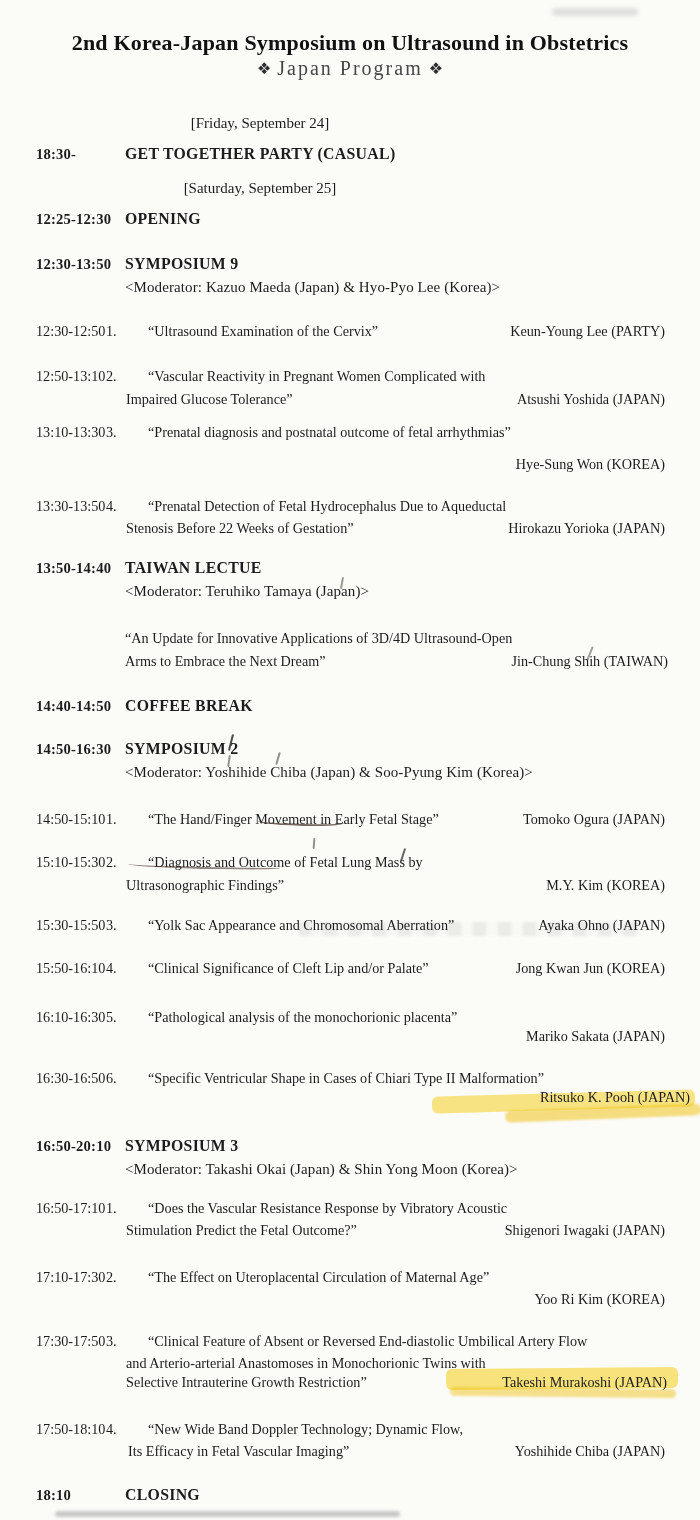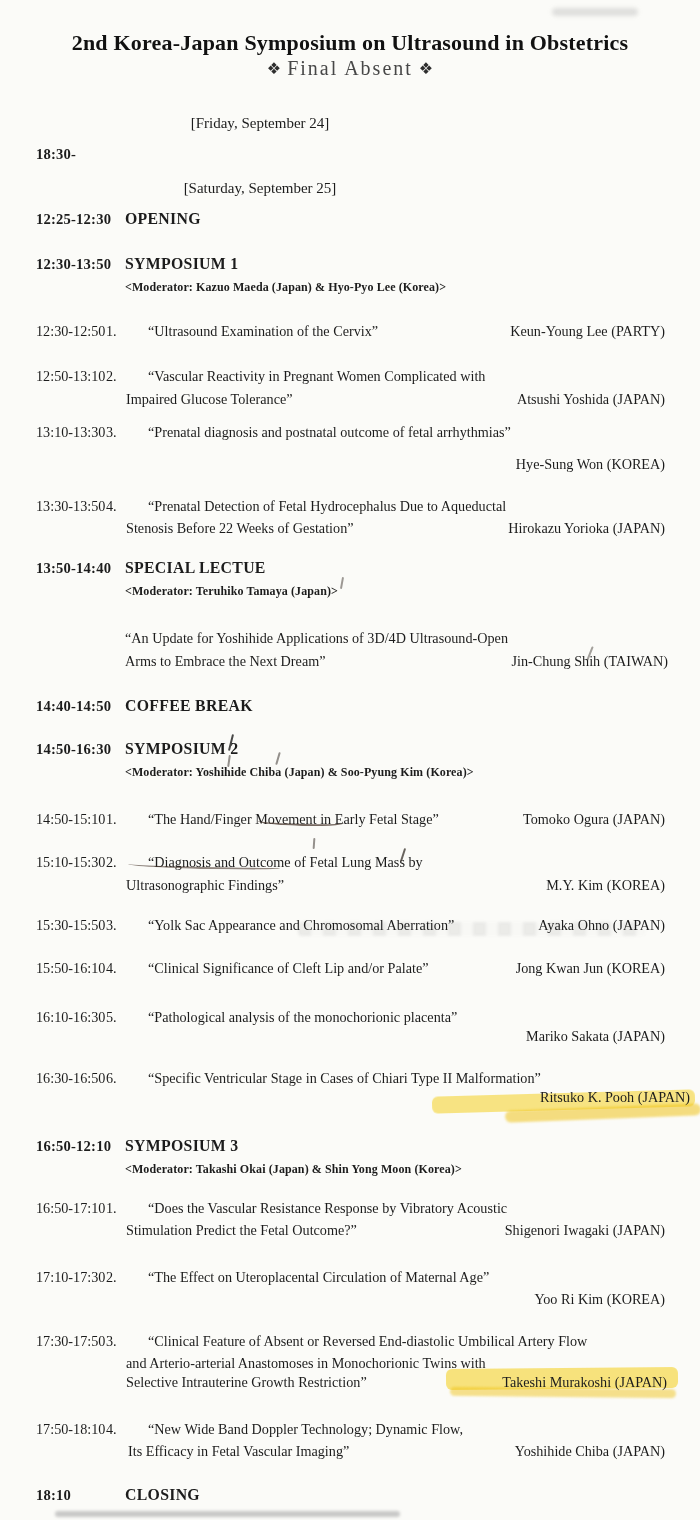--- a/index.html
+++ b/index.html
@@ -10,21 +10,21 @@
     color:#1c1c1c;
     overflow:hidden;
   }
   .page { position:absolute; inset:0; }
 
   
   .row { position:absolute; left:0; width:700px; height:21px; font-size:14.2px; line-height:20px; white-space:nowrap; z-index:2; }
   .time { position:absolute; left:36px; }
   .sect-time { position:absolute; left:36px; font-weight:bold; font-size:14.6px; letter-spacing:0.2px; }
   .label { position:absolute; left:125px; font-weight:bold; font-size:15.8px; letter-spacing:0.3px; }
-  .moderator { position:absolute; left:125px; font-weight:bold; font-size:12px; letter-spacing:0.1px; }
+  .moderator { position:absolute; left:125px; font-weight:normal; font-size:15px; letter-spacing:0.1px; }
   .num { position:absolute; left:106px; }
   .title { position:absolute; left:124px;margin-left:24px; }
   .cont { position:absolute; left:126px;text-align:right; }
   .name { position:absolute; right:35px; }
   .name-wide { position:absolute; right:10px; }
 
   .doc-title { position:absolute; top:30px; left:0; width:700px; text-align:center;
     font-weight:bold; font-size:22px; letter-spacing:0.2px; color:#111; z-index:2; }
   .doc-subtitle { position:absolute; top:57px; left:0; width:700px; text-align:center;
     font-size:20px; letter-spacing:2px; color:#474747; z-index:2; }
@@ -78,42 +78,43 @@
   <div class="pen pen-stroke pen-t-of"></div>
   <div class="pen pen-stroke pen-t-by"></div>
   <div class="pen pen-stroke pen-s-sym2"></div>
   <div class="pen pen-stroke pen-t-yosh"></div>
   <div class="pen pen-stroke pen-t-chiba"></div>
   <div class="pen pen-stroke pen-t-tamaya"></div>
   <div class="pen pen-stroke pen-s-shih"></div>
 
   <div class="doc-title">2nd Korea-Japan Symposium on Ultrasound in Obstetrics</div>
   <div class="doc-subtitle">
-    <span class="orn">❖</span><span>Final Absent</span><span class="orn">❖</span>
+    <span class="orn">❖</span><span>Japan Program</span><span class="orn">❖</span>
   </div>
 
   <div class="row" style="top:113px">
       <span class="datehdr">[Friday, September 24]</span>
     </div>
   <div class="row" style="top:144px">
     <span class="sect-time">18:30-</span>
+    <span class="label">GET TOGETHER PARTY (CASUAL)</span>
   </div>
 
   <div class="row" style="top:178px">
       <span class="datehdr">[Saturday, September 25]</span>
     </div>
 
   <div class="row" style="top:209px">
     <span class="sect-time">12:25-12:30</span>
     <span class="label">OPENING</span>
   </div>
 
   <div class="row" style="top:254px">
     <span class="sect-time">12:30-13:50</span>
-    <span class="label">SYMPOSIUM 1</span>
+    <span class="label">SYMPOSIUM 9</span>
   </div>
   <div class="row" style="top:277px">
       <span class="moderator">&lt;Moderator: Kazuo Maeda (Japan) &amp; Hyo-Pyo Lee (Korea)&gt;</span>
     </div>
 
   <div class="row" style="top:321px">
     <span class="time">12:30-12:50</span>
     <span class="num">1.</span>
     <span class="title">“Ultrasound Examination of the Cervix”</span>
     <span class="name">Keun-Young Lee (PARTY)</span>
@@ -143,28 +144,28 @@
     <span class="num">4.</span>
     <span class="title">“Prenatal Detection of Fetal Hydrocephalus Due to Aqueductal</span>
   </div>
   <div class="row" style="top:518px">
     <span class="cont">Stenosis Before 22 Weeks of Gestation”</span>
     <span class="name">Hirokazu Yorioka (JAPAN)</span>
   </div>
 
   <div class="row" style="top:558px">
     <span class="sect-time">13:50-14:40</span>
-    <span class="label">SPECIAL LECTUE</span>
+    <span class="label">TAIWAN LECTUE</span>
   </div>
   <div class="row" style="top:581px">
       <span class="moderator">&lt;Moderator: Teruhiko Tamaya (Japan)&gt;</span>
     </div>
 
   <div class="row" style="top:628px">
-    <span class="cont" style="left:125px">“An Update for Yoshihide Applications of 3D/4D Ultrasound-Open</span>
+    <span class="cont" style="left:125px">“An Update for Innovative Applications of 3D/4D Ultrasound-Open</span>
   </div>
   <div class="row" style="top:651px">
     <span class="cont" style="left:125px">Arms to Embrace the Next Dream”</span>
     <span class="name" style="right:32px">Jin-Chung Shih (TAIWAN)</span>
   </div>
 
   <div class="row" style="top:696px">
     <span class="sect-time">14:40-14:50</span>
     <span class="label">COFFEE BREAK</span>
   </div>
@@ -213,28 +214,28 @@
     <span class="num">5.</span>
     <span class="title">“Pathological analysis of the monochorionic placenta”</span>
   </div>
   <div class="row" style="top:1026px">
     <span class="name">Mariko Sakata (JAPAN)</span>
   </div>
 
   <div class="row" style="top:1068px">
     <span class="time">16:30-16:50</span>
     <span class="num">6.</span>
-    <span class="title">“Specific Ventricular Stage in Cases of Chiari Type II Malformation”</span>
+    <span class="title">“Specific Ventricular Shape in Cases of Chiari Type II Malformation”</span>
   </div>
   <div class="row" style="top:1087px">
     <span class="name-wide">Ritsuko K. Pooh (JAPAN)</span>
   </div>
 
   <div class="row" style="top:1136px">
-    <span class="sect-time">16:50-12:10</span>
+    <span class="sect-time">16:50-20:10</span>
     <span class="label">SYMPOSIUM 3</span>
   </div>
   <div class="row" style="top:1159px">
       <span class="moderator">&lt;Moderator: Takashi Okai (Japan) &amp; Shin Yong Moon (Korea)&gt;</span>
     </div>
 
   <div class="row" style="top:1198px">
     <span class="time">16:50-17:10</span>
     <span class="num">1.</span>
     <span class="title">“Does the Vascular Resistance Response by Vibratory Acoustic</span>

